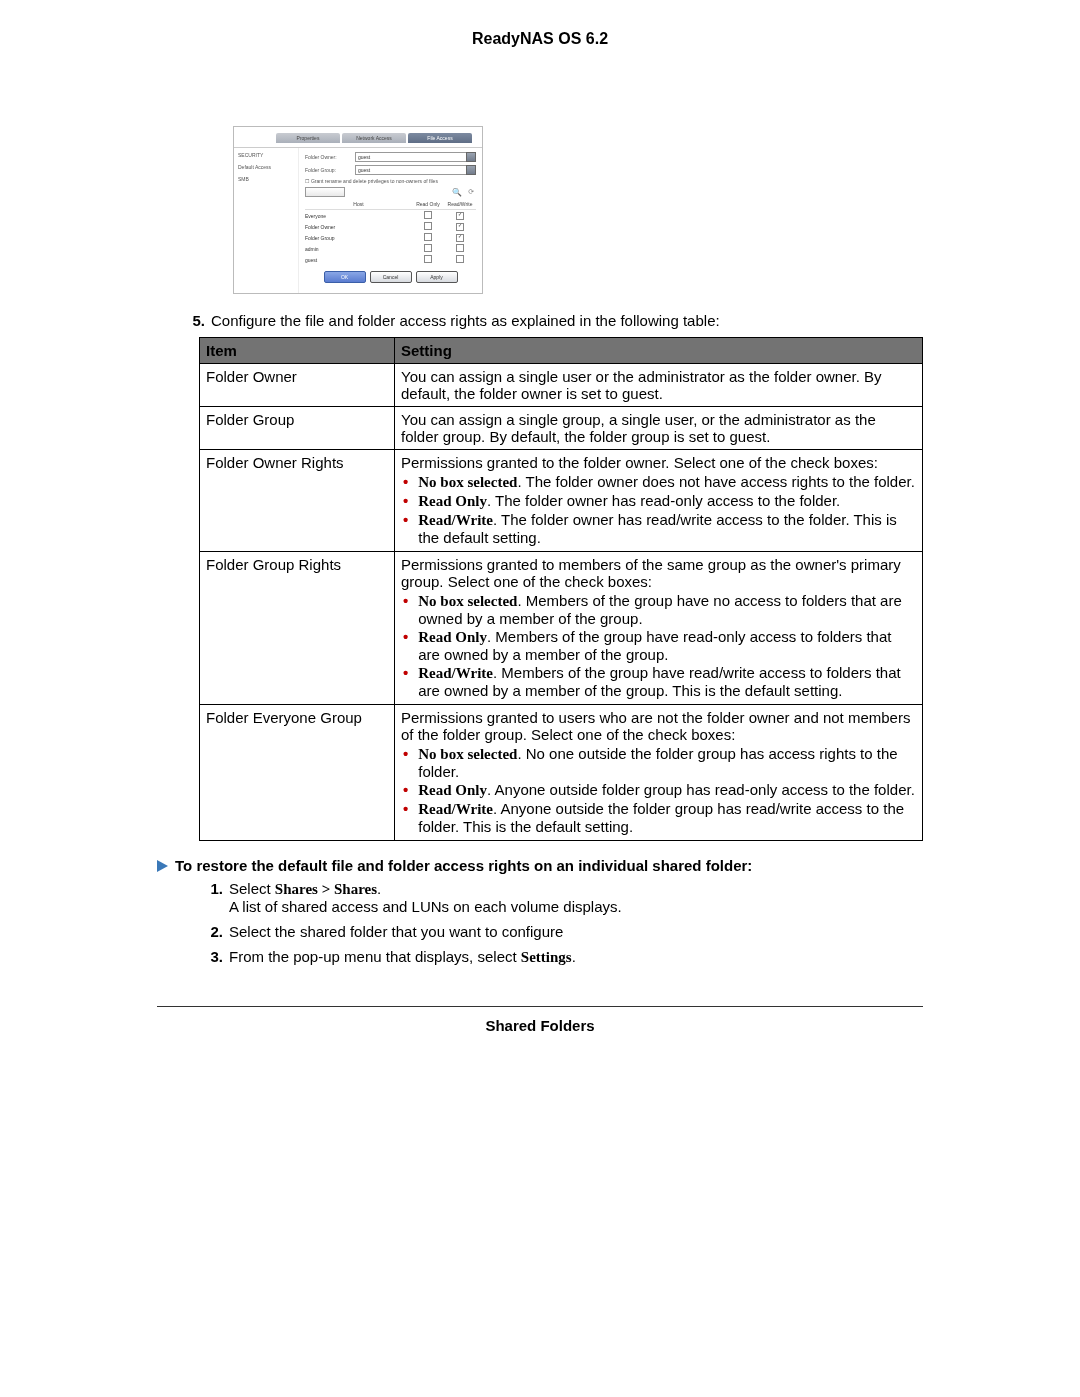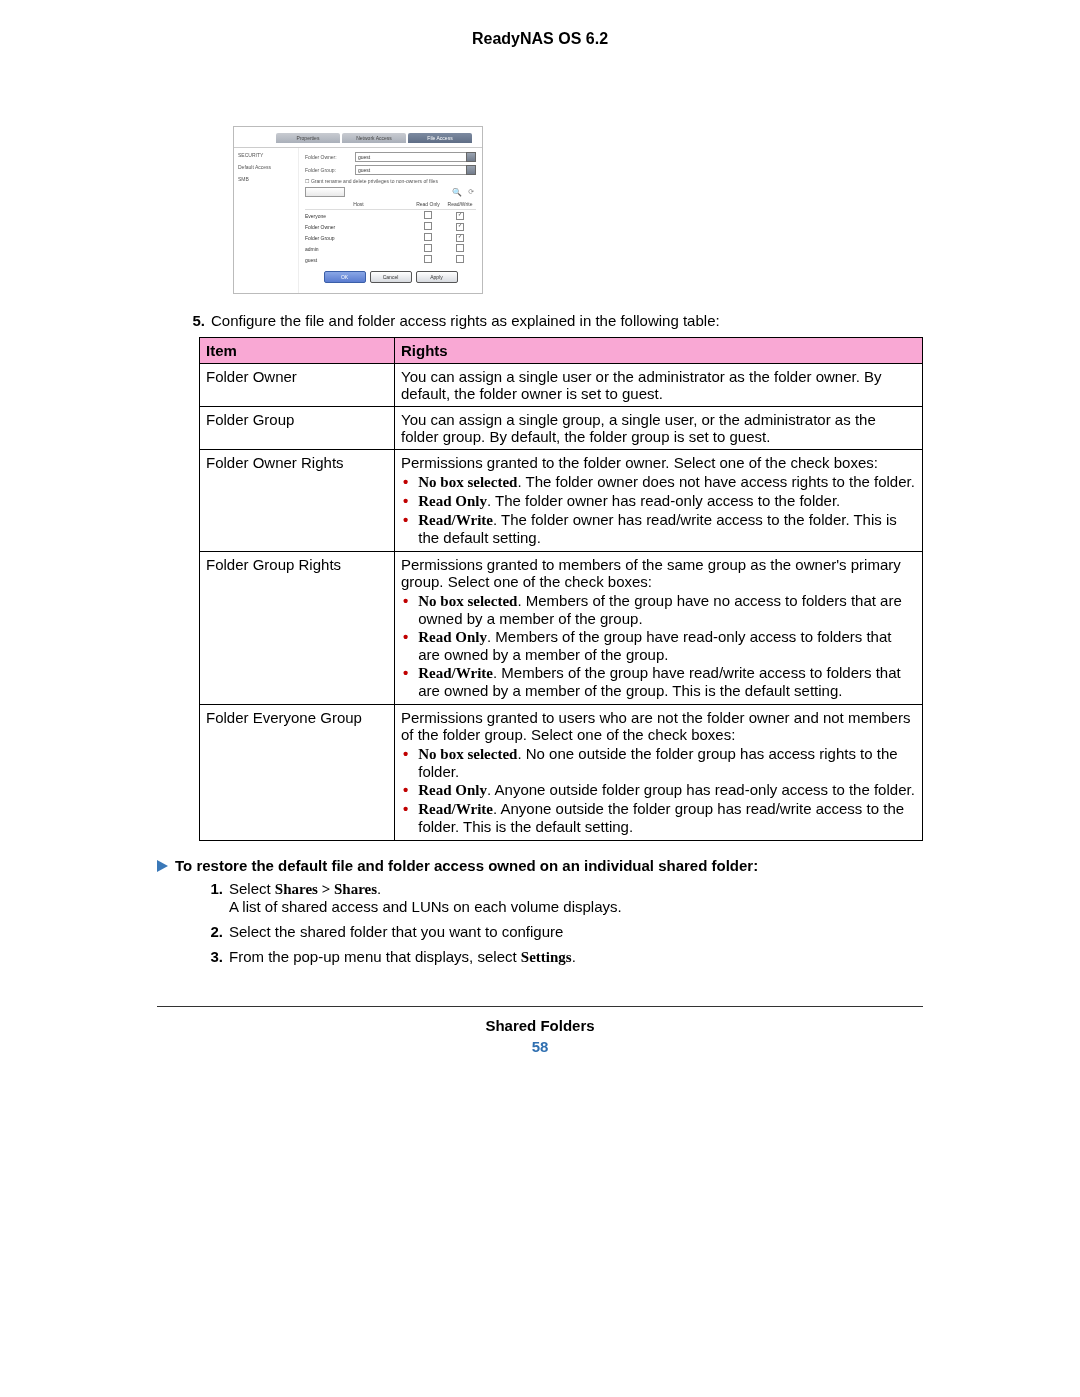--- a/index.html
+++ b/index.html
@@ -85,21 +85,21 @@
     font-size: 15px;
   }
   table.settings th, table.settings td {
     border: 1px solid #000;
     padding: 4px 6px;
     vertical-align: top;
     text-align: left;
   }
   table.settings th {
     font-weight: bold;
-    background: #f9a8d4;
+    background: #737373;
   }
   .col-item { width: 182px; }
   ul.bullets { margin:2px 0 0 0; padding:0; list-style:none;}
   ul.bullets li { display:flex; margin:0 0 1px 0;}
   ul.bullets li::before{ content:"•"; color:#c00000; font-weight:bold; margin:0 10px 0 2px; }
   ul.bullets li .btext{flex:1;}
   .bolded { font-weight:bold;font-family:Liberation Serif, serif; }
   .proc-title-row { display:flex; align-items:flex-start; margin:14px 0 6px 0;}
   .proc-arrow {
     width:0;height:0;
@@ -194,21 +194,21 @@
   <div class="step-row" style="margin-left:24px;">
     <div class="step-num">5.</div>
     <div class="step-text">Configure the file and folder access rights as explained in the following table:</div>
   </div>
 
   <div class="table-wrap">
     <table class="settings">
       <thead>
         <tr>
           <th class="col-item">Item</th>
-          <th>Rights</th>
+          <th>Setting</th>
         </tr>
       </thead>
       <tbody id="tbl-body">
           <tr>
             <td class="col-item">Folder Owner</td>
             <td>You can assign a single user or the administrator as the folder owner. By default, the folder owner is set to guest.</td>
           </tr>
           <tr>
             <td class="col-item">Folder Group</td>
             <td>You can assign a single group, a single user, or the administrator as the folder group. By default, the folder group is set to guest.</td>
@@ -263,34 +263,33 @@
                 </li>
               </ul>
             </td>
           </tr>
         </tbody>
     </table>
   </div>
 
   <div class="proc-title-row">
     <div class="proc-arrow"></div>
-    <div class="proc-title">To restore the default file and folder access owned on an individual shared folder:</div>
+    <div class="proc-title">To restore the default file and folder access rights on an individual shared folder:</div>
   </div>
 
   <div class="steps-block" id="proc-steps">
       <div class="step-row">
         <div class="step-num">1.</div>
         <div class="step-text">Select <span class="bolded">Shares &gt; Shares</span>.<div>A list of shared access and LUNs on each volume displays.</div></div>
       </div>
       <div class="step-row">
         <div class="step-num">2.</div>
         <div class="step-text">Select the shared folder that you want to configure</div>
       </div>
       <div class="step-row">
         <div class="step-num">3.</div>
         <div class="step-text">From the pop-up menu that displays, select <span class="bolded">Settings</span>.</div>
       </div>
     </div>
 
   <hr class="hr">
   <div class="footer-title">Shared Folders</div>
-  <div class="footer-page">58</div>
 </div>
 
 </body></html>

